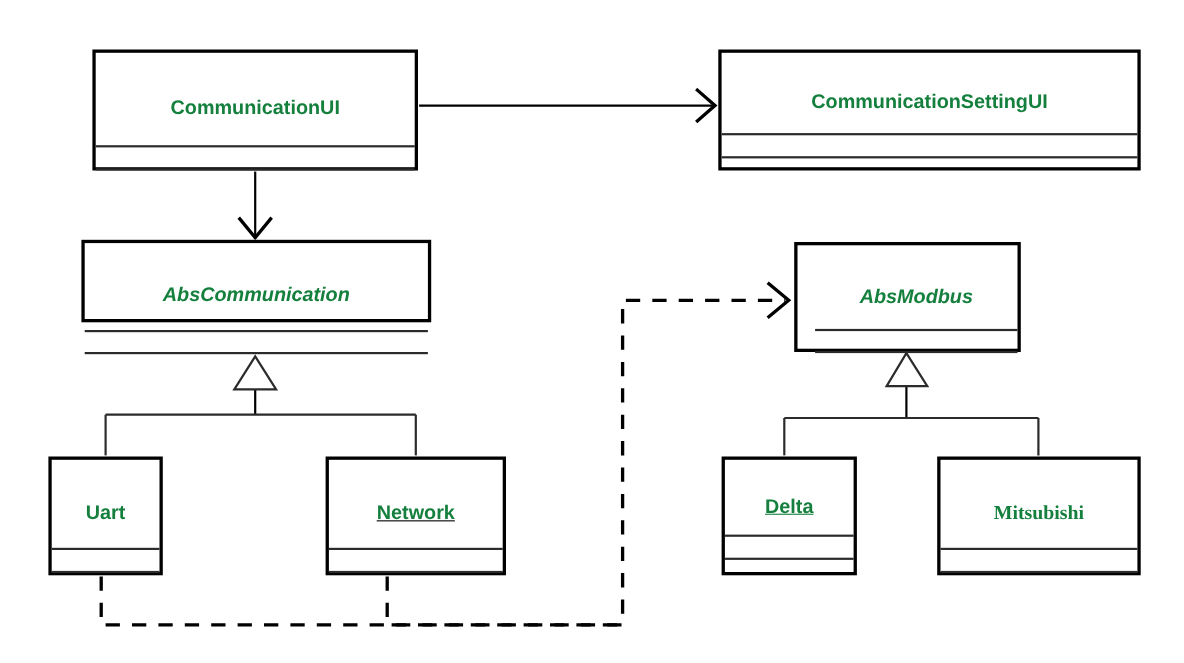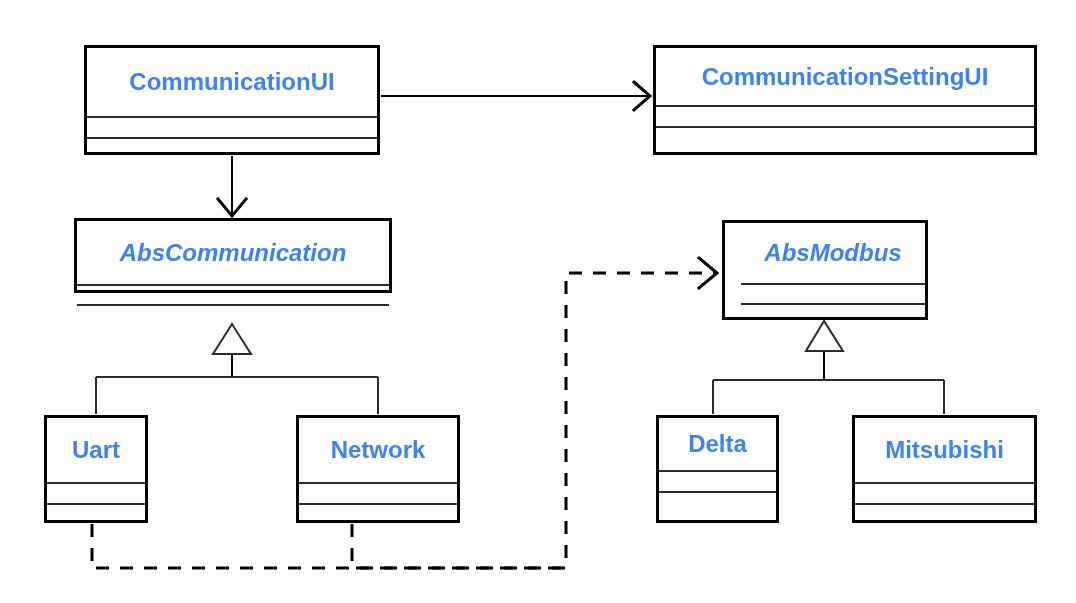--- a/index.html
+++ b/index.html
@@ -36,27 +36,28 @@
     border: 3px solid #000000;
     display: flex;
     flex-direction: column;
     z-index: 2;
   }
   .uml-name {
     flex: 0 0 auto;
     display: flex;
     align-items: center;
     justify-content: center;
-    font-size: 24px;
+    font-size: 18px;
     font-weight: bold;
-    color: #3b82f6;
+    color: #15803d;
     letter-spacing: 0px;
     white-space: nowrap;
     padding: 0 6px;
     box-sizing: border-box;
+    margin-top: 16px;
   }
   .uml-class.abstract .uml-name {
     font-style: italic;
   }
   .uml-attrs {
     flex: 0 0 auto;
     border-top: 2px solid #2b2b2b;
     box-sizing: border-box;
   }
   .uml-ops {
@@ -131,31 +132,31 @@
     <div class="uml-attrs" style="height:20px;"></div>
     <div class="uml-ops"></div>
   </div>
 
   <div class="uml-class" id="node-uart" style="left:44px; top:415px; width:104px; height:108px;">
     <div class="uml-name" style="height:64px;">Uart</div>
     <div class="uml-attrs" style="height:21px;"></div>
     <div class="uml-ops"></div>
   </div>
 
-  <div class="uml-class" id="node-network" style="left:296px; top:415px; width:164px; height:108px;">
+  <div class="uml-class" id="node-network" style="left:296px; top:415px; width:164px; height:108px;text-decoration:underline;">
     <div class="uml-name" style="height:64px;">Network</div>
     <div class="uml-attrs" style="height:21px;"></div>
     <div class="uml-ops"></div>
   </div>
 
   <div class="uml-class" id="node-delta" style="left:656px; top:415px; width:123px; height:108px;">
-    <div class="uml-name" style="height:52px;">Delta</div>
+    <div class="uml-name" style="height:52px;text-decoration:underline;">Delta</div>
     <div class="uml-attrs" style="height:21px;"></div>
     <div class="uml-ops"></div>
   </div>
 
   <div class="uml-class" id="node-mitsubishi" style="left:852px; top:415px; width:185px; height:108px;">
-    <div class="uml-name" style="height:64px;">Mitsubishi</div>
+    <div class="uml-name" style="height:64px;font-family:Liberation Serif, serif;">Mitsubishi</div>
     <div class="uml-attrs" style="height:21px;"></div>
     <div class="uml-ops"></div>
   </div>
 
 </div>
 
 </body></html>

